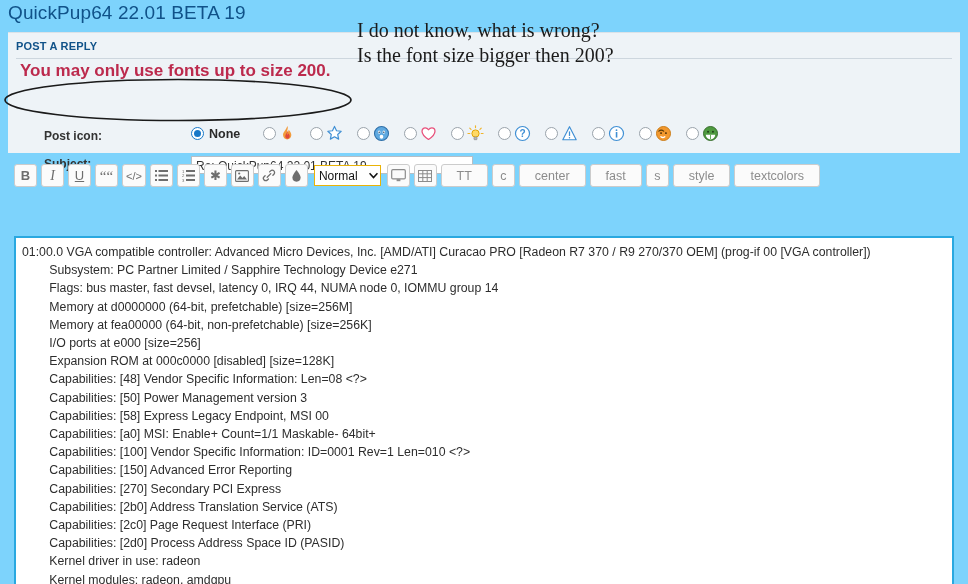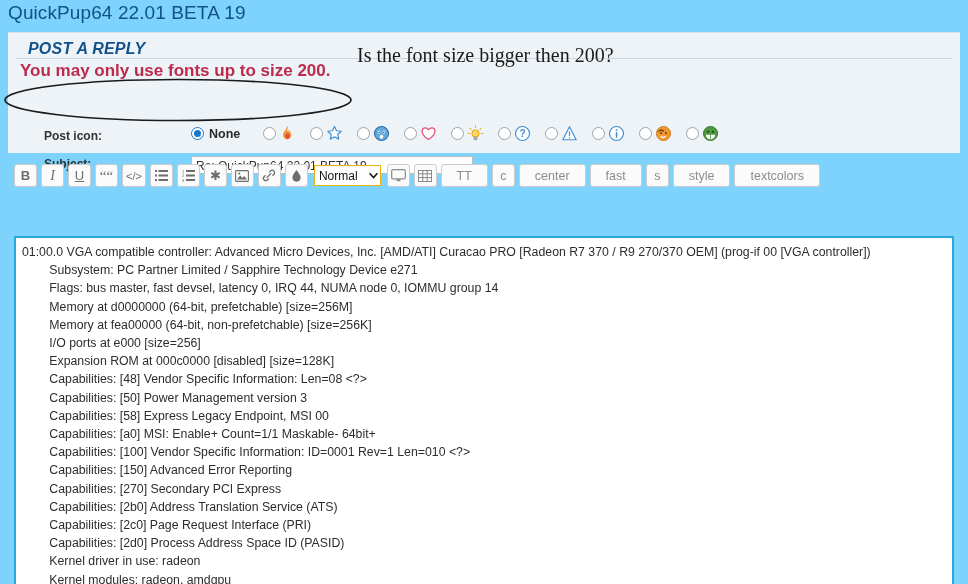--- a/index.html
+++ b/index.html
@@ -30,26 +30,25 @@
   .panel {
     position: absolute;
     left: 8px; top: 32px;
     width: 952px;
     height: 120px;
     background: #eef3f7;
     border-top: 1px solid #dbe2e8;
   }
   .panel-heading {
     position: absolute;
-    left: 20px; top: 7px;
-    font-size: 16px;
+    left: 8px; top: 7px;
+    font-size: 11px;
     font-weight: bold;
     color: #105289;
     letter-spacing: 0.2px;
-    font-style: italic;
   }
   .panel-rule {
     position: absolute;
     left: 8px; top: 25px;
     width: 936px; height: 1px;
     background: #cdd6de;
   }
   .error-msg {
     position: absolute;
     left: 12px; top: 28px;
@@ -336,20 +335,21 @@
           <circle cx="10.3" cy="6.4" r="0.9" fill="#1f3b17"></circle>
           <path d="M3.6 9.2h8.8a4.4 4.4 0 0 1-8.8 0z" fill="#ffffff"></path>
           <line x1="8" y1="9.2" x2="8" y2="13.3" stroke="#4e9a3f" stroke-width="0.8"></line>
         </svg>
       </div>
     </div>
 
     <div class="subject-input" title="Subject">Re: QuickPup64 22.01 BETA 19</div>
   </div>
 
+  <div class="annot-text">I do not know, what is wrong?</div>
   <div class="annot-text" style="top:43px;text-align:center;">Is the font size bigger then 200?</div>
 
   <div class="toolbar">
     <div class="tbtn">
         <b>B</b>
       </div>
     <div class="tbtn">
         <i>I</i>
       </div>
     <div class="tbtn">

